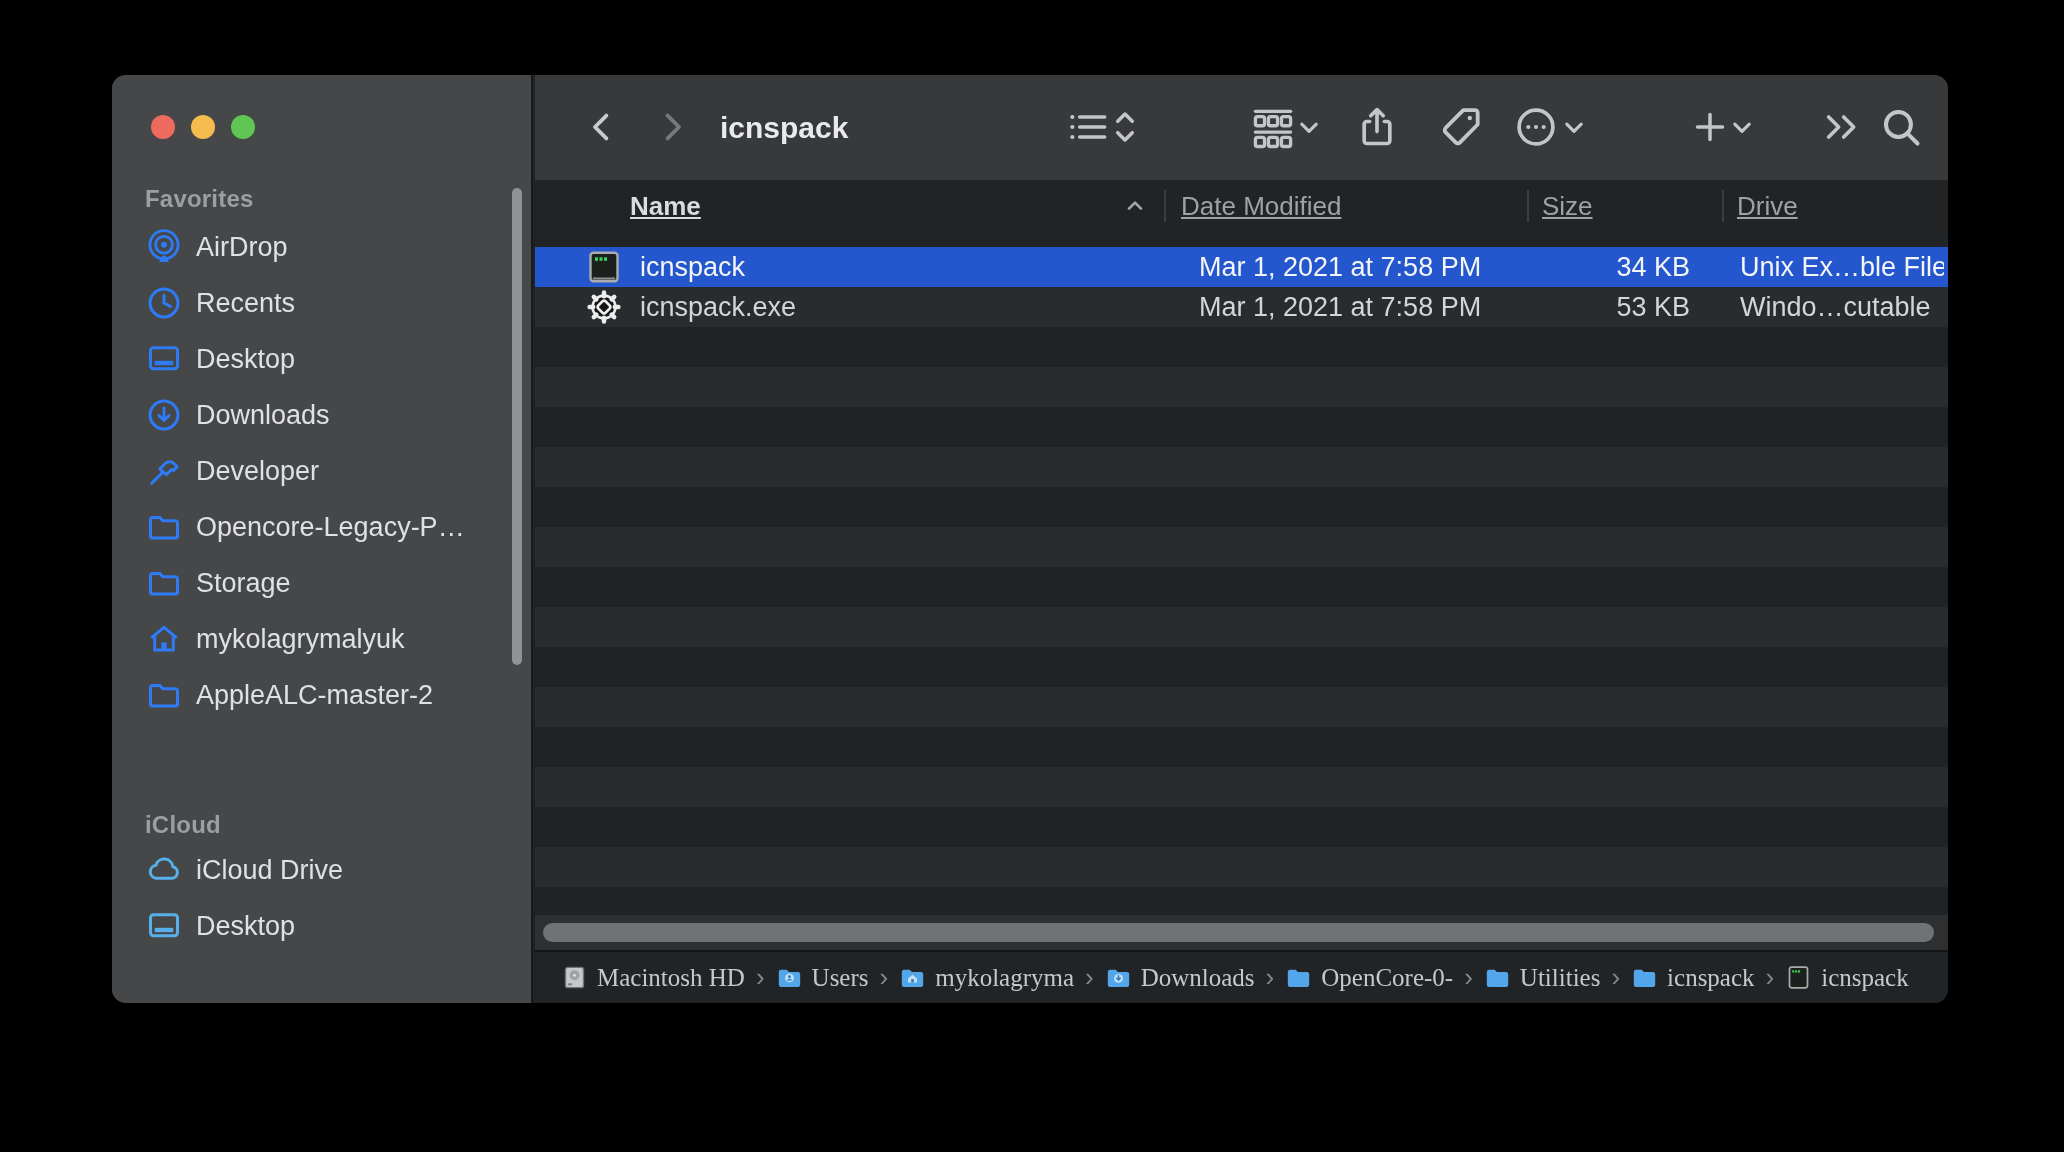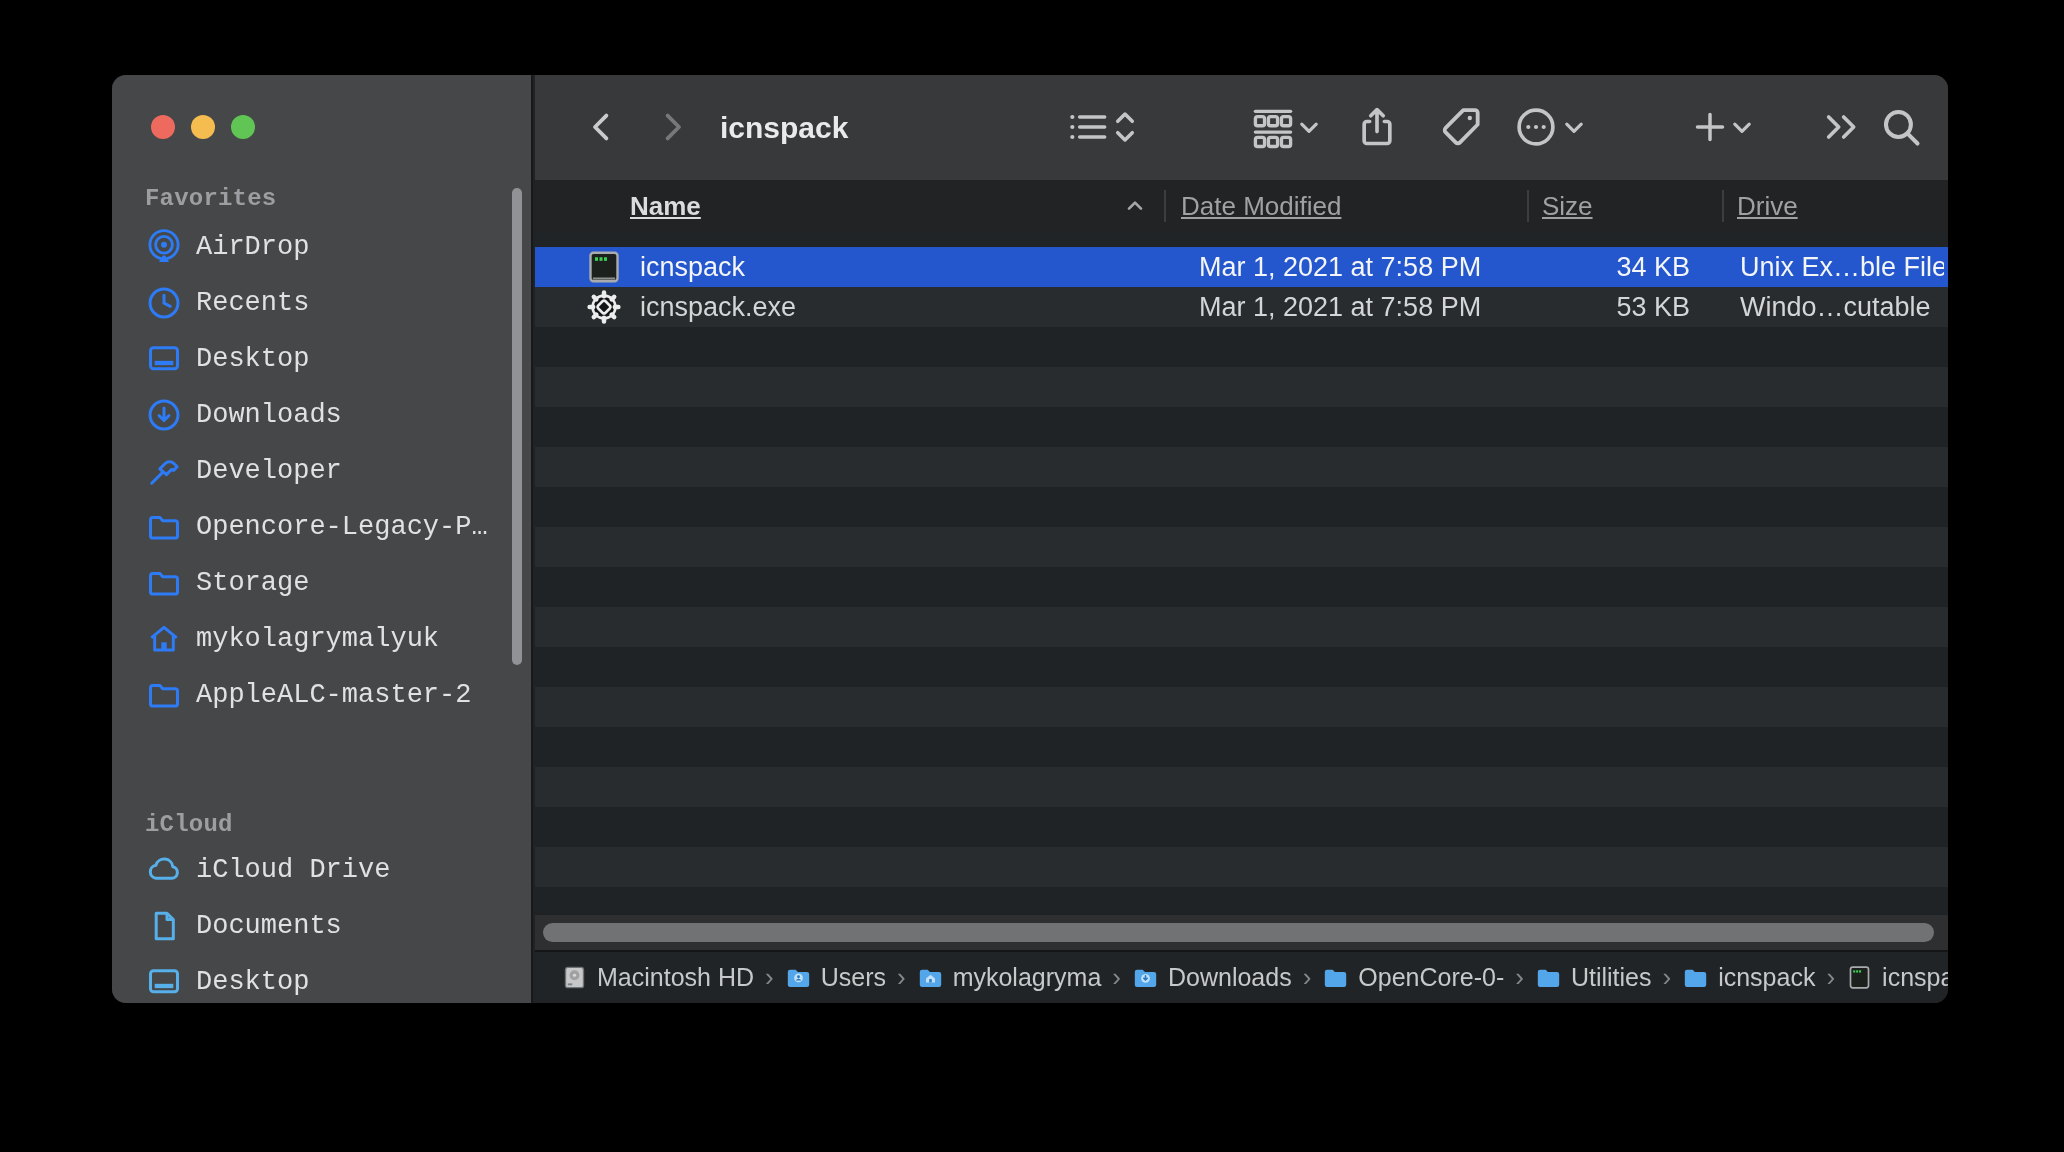--- a/index.html
+++ b/index.html
@@ -11,21 +11,21 @@
     -webkit-font-smoothing:antialiased;
   }
   .window {
     position:absolute; left:112px; top:75px; width:1836px; height:928px;
     border-radius:14px; overflow:hidden; background:#202326;
     box-shadow:0 22px 70px rgba(0,0,0,.65);
   }
   
   .sidebar {
     position:absolute; left:0; top:0; width:421px; height:100%;
-    background:#454749; border-right:2px solid #18191b;font-family:Liberation Mono, monospace;
+    background:#454749; border-right:2px solid #18191b;
   }
   .tl { position:absolute; top:40px; width:24px; height:24px; border-radius:50%; }
   .tl.close { left:39px; background:#ee6a5f; }
   .tl.min   { left:79px; background:#f5bd4f; }
   .tl.zoom  { left:119px; background:#61c555; }
   .side-label {
     position:absolute; left:33px; font-size:24px; font-weight:bold; color:#9c9ea1;
     letter-spacing:.2px;
   }
   .side-label.fav { top:110px; }
@@ -78,21 +78,21 @@
   .cell.size { left:970px; width:185px; text-align:right; }
   .cell.kind { left:1205px; right:4px; }
   
   .hscroll { position:absolute; left:0; top:683px; width:100%; height:35px; background:#2d2f31; }
   .hthumb { position:absolute; left:8px; right:14px; top:8px; height:19px; border-radius:10px; background:#707274; }
   .pathbar {
     position:absolute; left:0; top:718px; width:100%; height:53px;
     background:#212426; border-top:2px solid #141517;
     display:flex; align-items:center; padding-left:26px; overflow:hidden;
   }
-  .pseg { display:flex; align-items:center; }
+  .pseg { display:flex; align-items:center;font-family:Liberation Serif, serif; }
   .pseg .pic { width:27px; height:27px; margin-right:9px; flex:0 0 auto; }
   .pseg .plbl { font-size:25px; color:#c6c8ca; white-space:nowrap; }
   .psep { font-size:26px; color:#85878a; margin:0 11px; }
   svg { display:block; }
 </style>
 </head>
 <body>
 
 <svg width="0" height="0" style="position:absolute">
   <defs>
@@ -205,29 +205,20 @@
         <div class="side-item">
           <span class="ic">
             <svg width="36" height="36" viewBox="0 0 24 24" stroke="#58b0ea" fill="none" stroke-width="2" stroke-linejoin="round">
               <path d="M6.6,17.5 h10.6 a3.9,3.9 0 0 0 0.7,-7.7 a5.8,5.8 0 0 0 -11.3,-1 a4.4,4.4 0 0 0 0,8.7 z"></path>
             </svg>
             </span>
           <span class="lbl">iCloud Drive</span>
         </div>
         <div class="side-item">
           <span class="ic">
-            <svg width="36" height="36" viewBox="0 0 24 24" stroke="#58b0ea" fill="none" stroke-width="2" stroke-linejoin="round">
-              <path d="M6.8,3.5 h7.2 l4.2,4.2 V20.5 h-11.4 z"></path>
-                <path d="M14,3.5 v4.2 h4.2"></path>
-            </svg>
-            </span>
-          <span class="lbl">Documents</span>
-        </div>
-        <div class="side-item">
-          <span class="ic">
             <svg width="36" height="36" viewBox="0 0 24 24" stroke="#58b0ea" fill="#58b0ea">
                 <use href="#i-desktop"></use>
               </svg>
             </span>
           <span class="lbl">Desktop</span>
         </div>
       </div>
 
       <div class="side-scrollbar"></div>
     </div>

